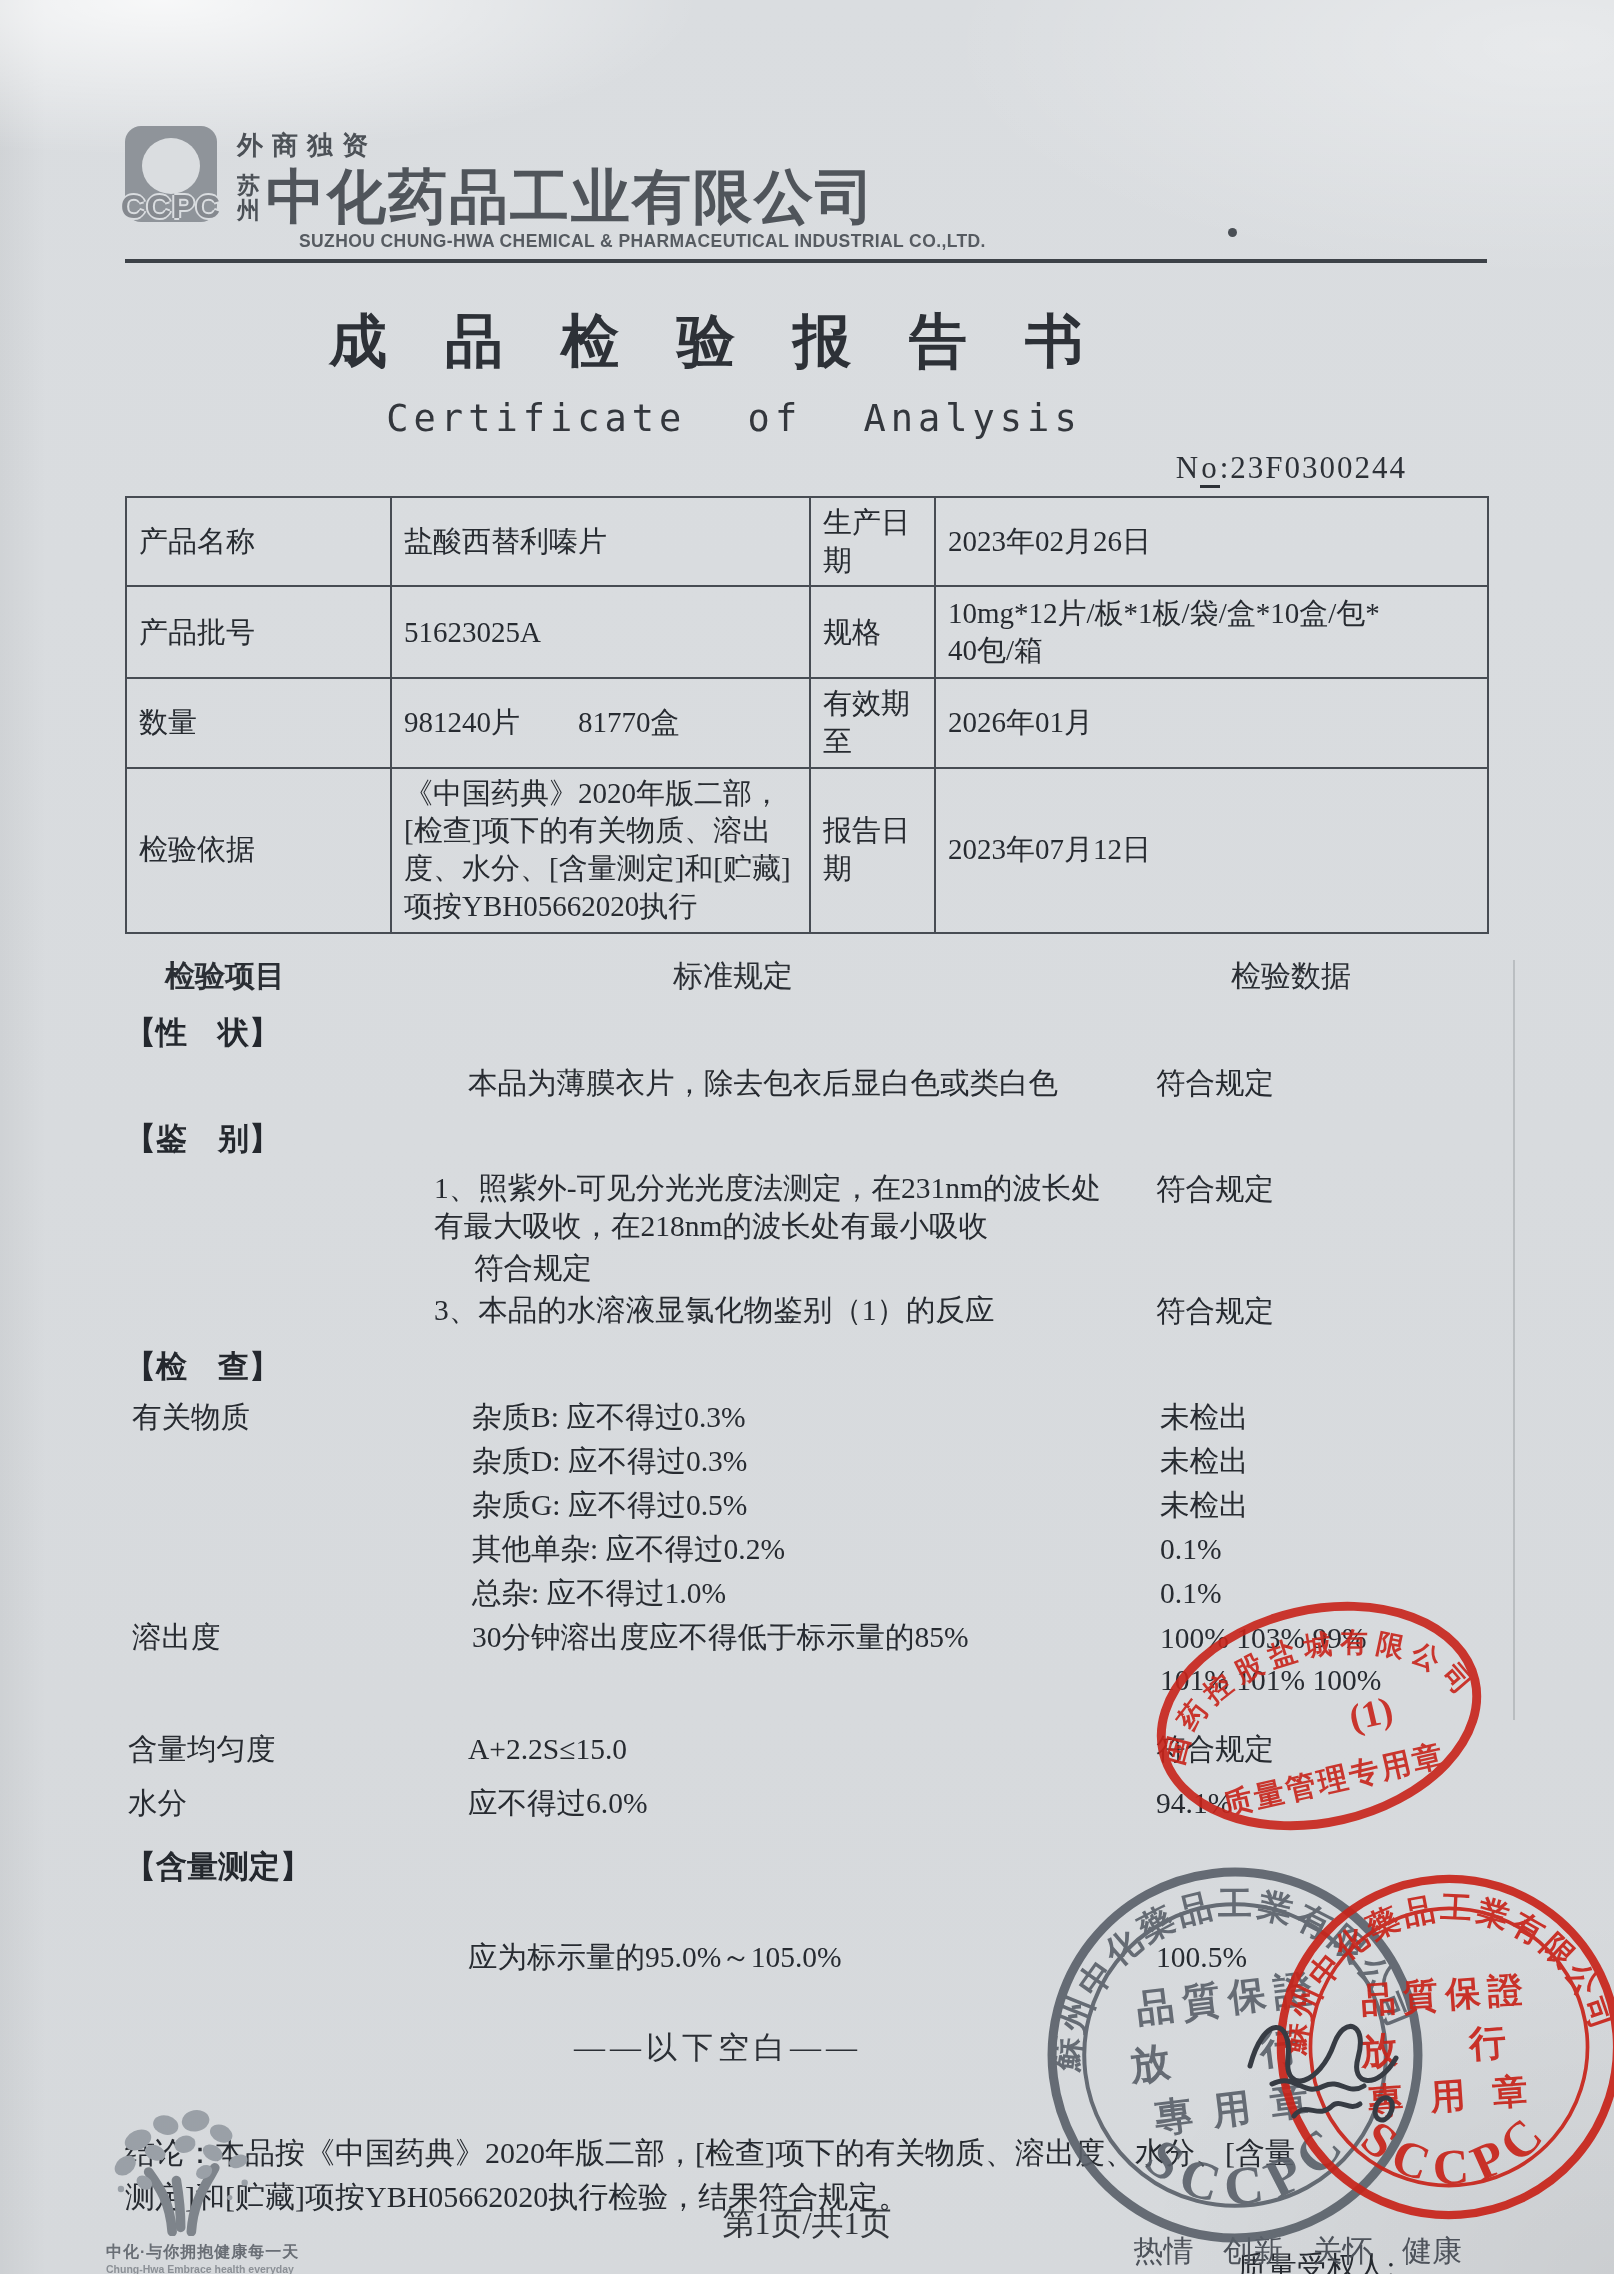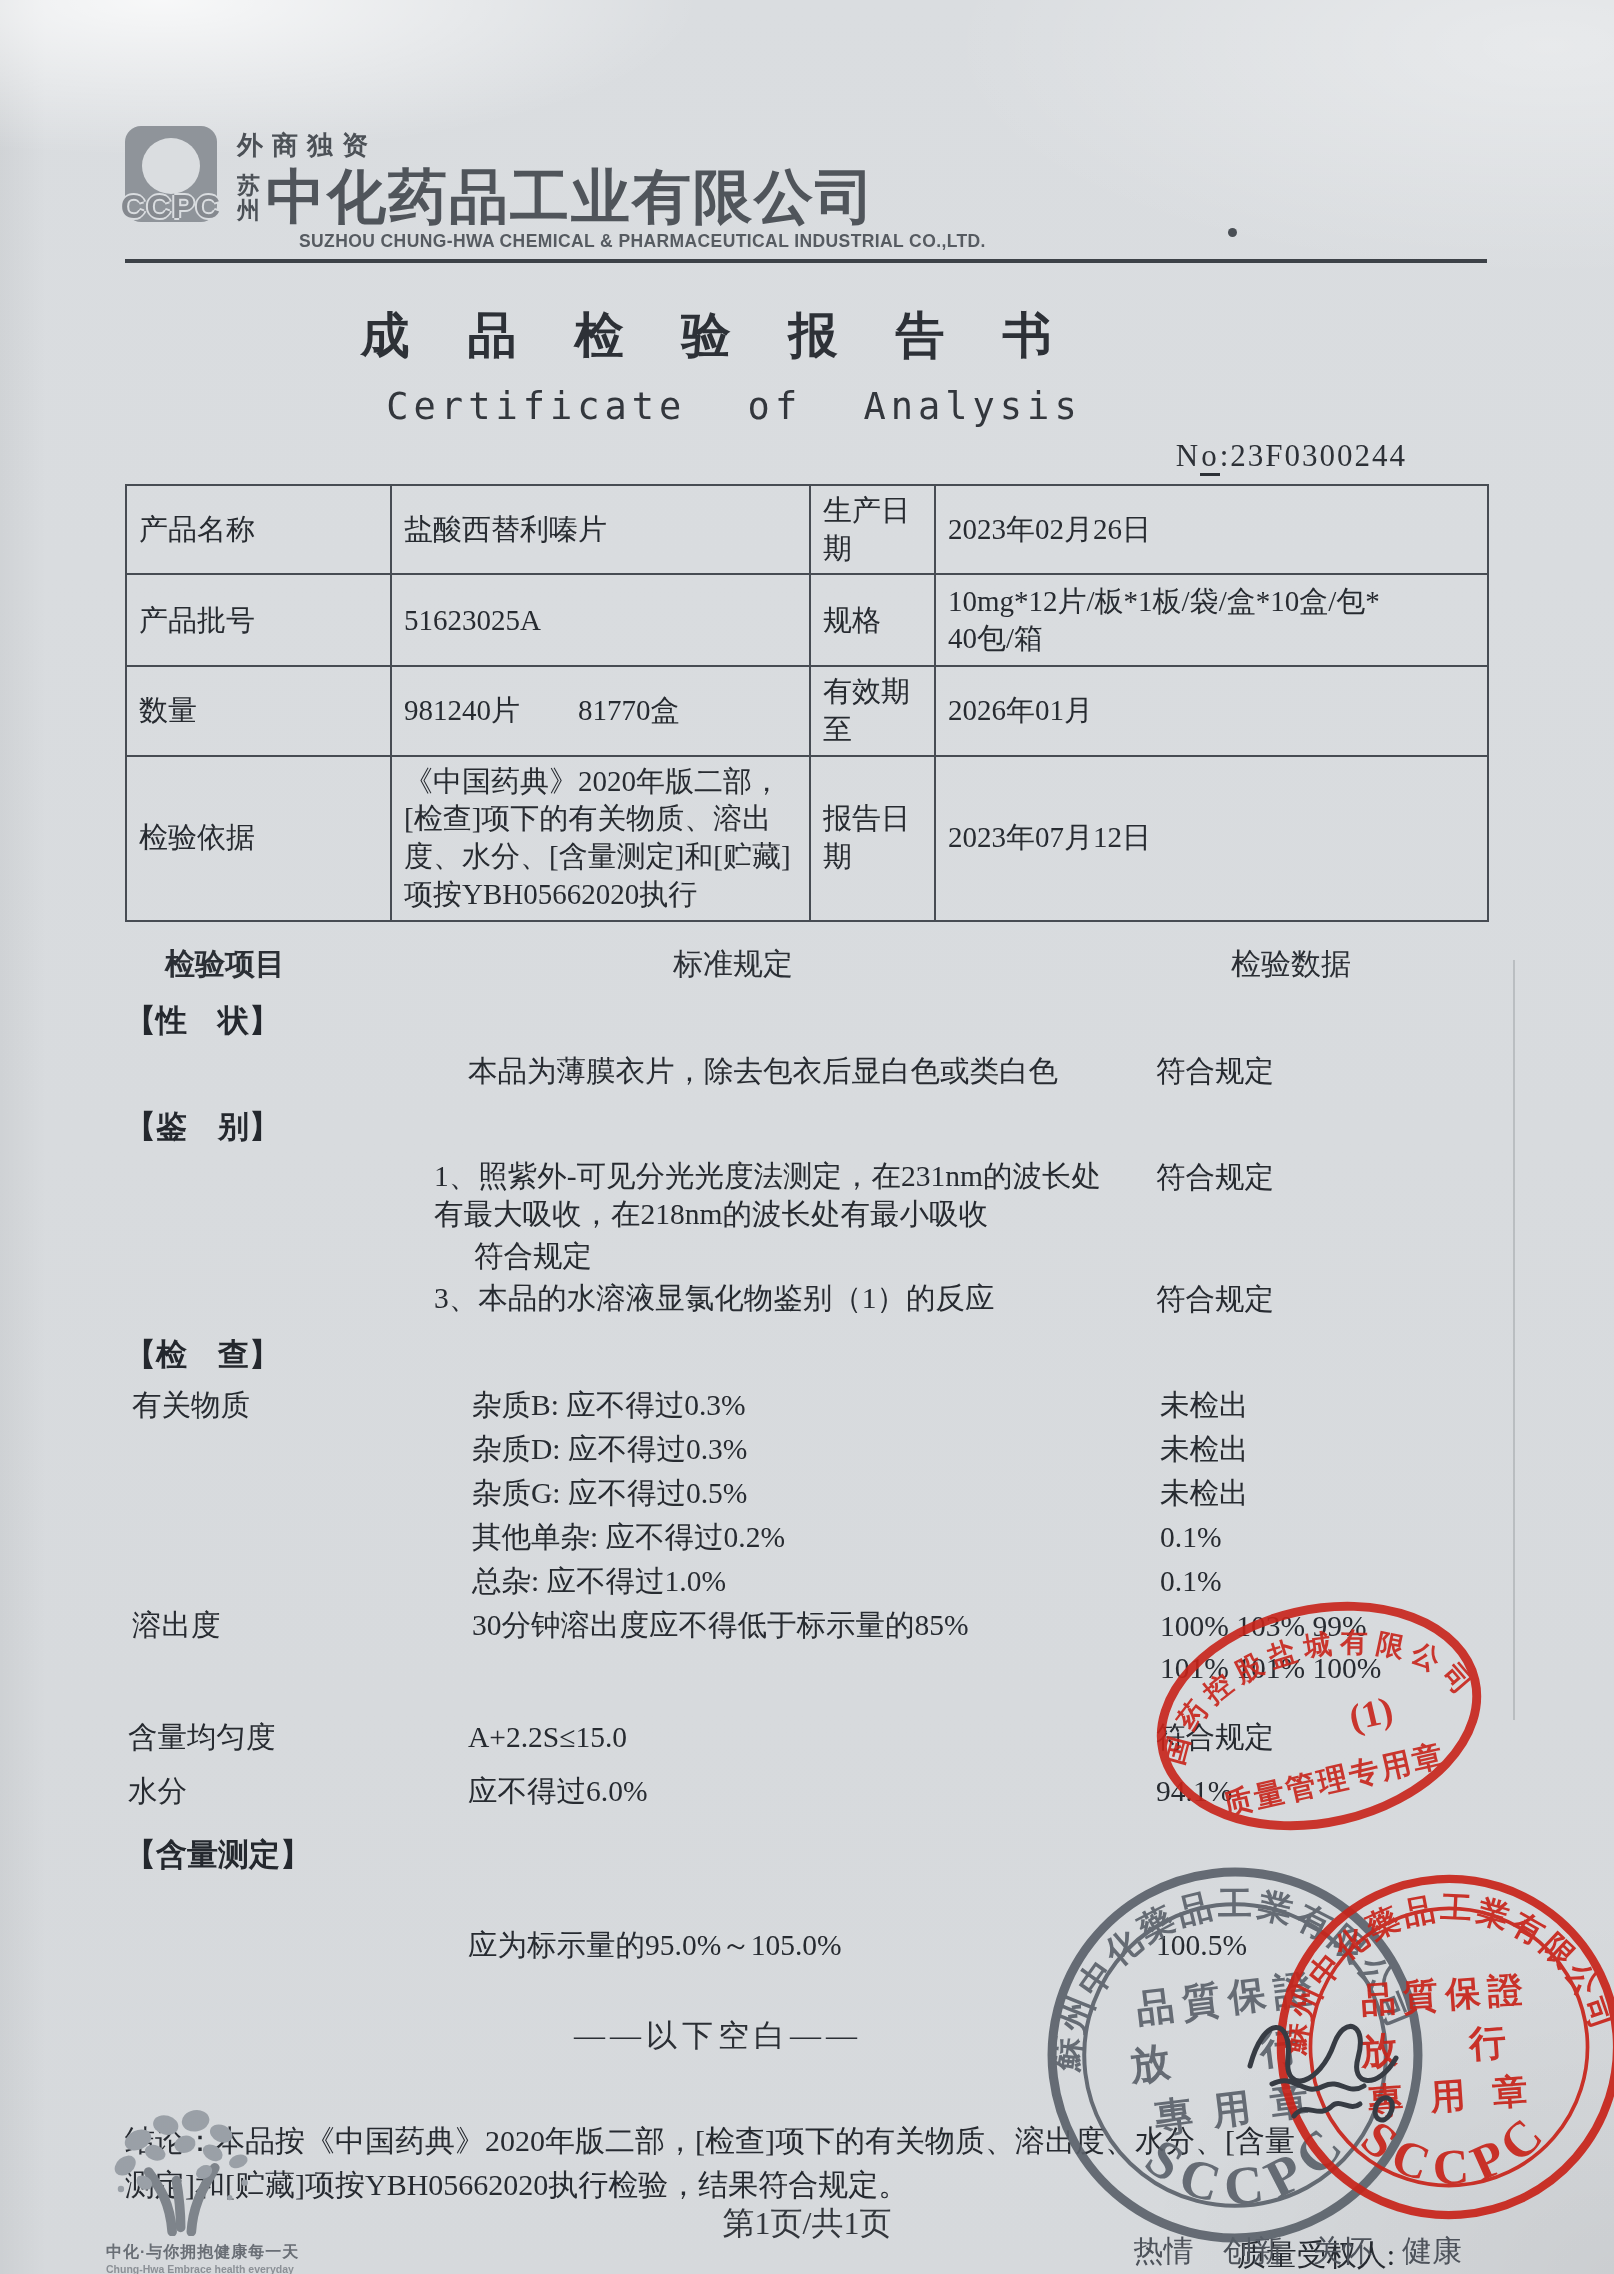--- a/index.html
+++ b/index.html
@@ -27,21 +27,21 @@
     text-shadow:-2px 0 0 #dadde0,2px 0 0 #dadde0,0 -2px 0 #dadde0,0 2px 0 #dadde0;}
   .hdr-text{flex:1;}
   .ownership{font:600 26px "Liberation Sans",sans-serif;color:#4c5157;letter-spacing:9px;margin:2px 0 4px 2px;}
   .company-row{display:flex;align-items:flex-end;}
   .city-stack{font:600 23px "Liberation Sans",sans-serif;color:#4c5157;line-height:25px;margin:0 6px 4px 2px;white-space:pre-line;}
   .company-cn{font:800 59px "Liberation Sans",sans-serif;color:#50555b;letter-spacing:2px;line-height:60px;}
   .company-en{font:700 17.5px "Liberation Sans",sans-serif;color:#565b61;letter-spacing:.4px;margin:4px 0 0 64px;}
   .hdr-rule{height:4px;background:#3d4248;margin-top:7px;}
   
   .title-cn{margin-top:40px;text-align:center;transform:translateX(-100px);
-    font-size:49px;font-weight:700;color:#2d3137;letter-spacing:58px;text-indent:58px;white-space:nowrap;}
+    font-size:58px;font-weight:700;color:#2d3137;letter-spacing:58px;text-indent:58px;white-space:nowrap;}
   .title-en{margin-top:16px;text-align:center;transform:translateX(-72px);
     font-family:"DejaVu Sans Mono","Liberation Mono",monospace;font-size:37px;color:#33373d;letter-spacing:5px;word-spacing:34px;}
   .no-line{margin-top:10px;text-align:right;padding-right:80px;font-size:31px;color:#2d3137;letter-spacing:2px;}
   .no-o{border-bottom:3px solid #2d3137;padding:0 1px;}
   
   table.info{width:100%;border-collapse:collapse;table-layout:fixed;margin-top:10px;}
   table.info td{border:2px solid #474c53;font-size:29px;color:#272b31;padding:6px 12px;vertical-align:middle;line-height:1.3;}
   td.lbl{padding-left:15px;}
   .pre{white-space:pre-wrap;}
   td.basis{font-size:27.5px;line-height:1.32;}

